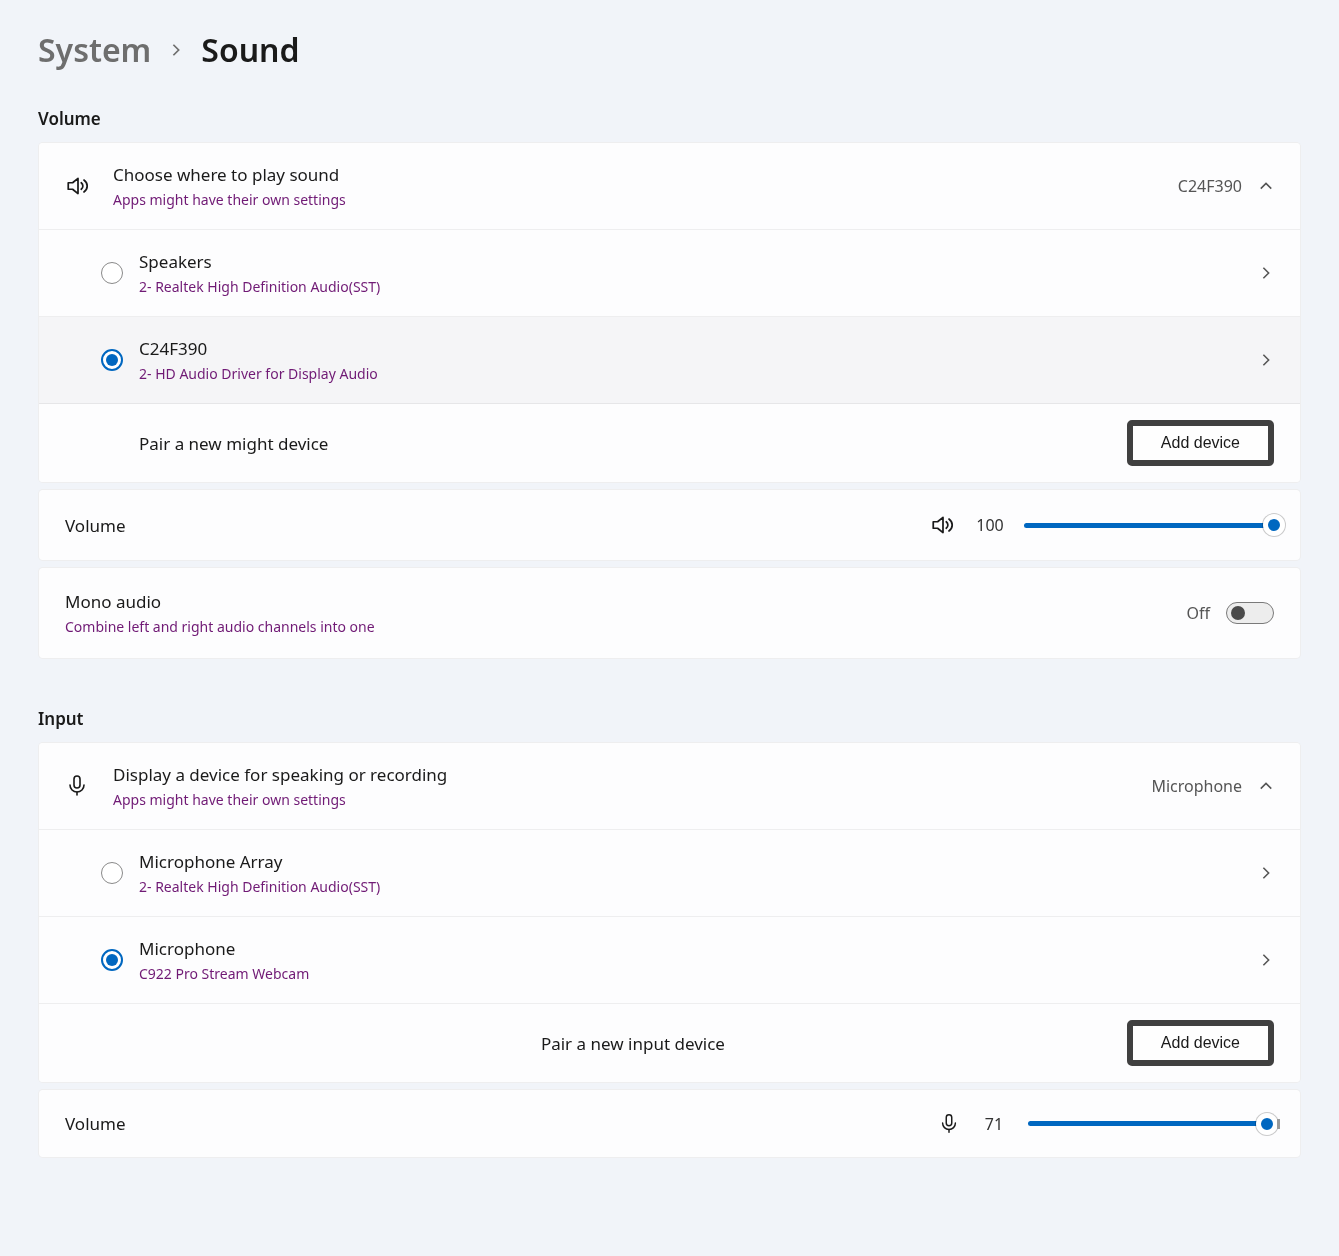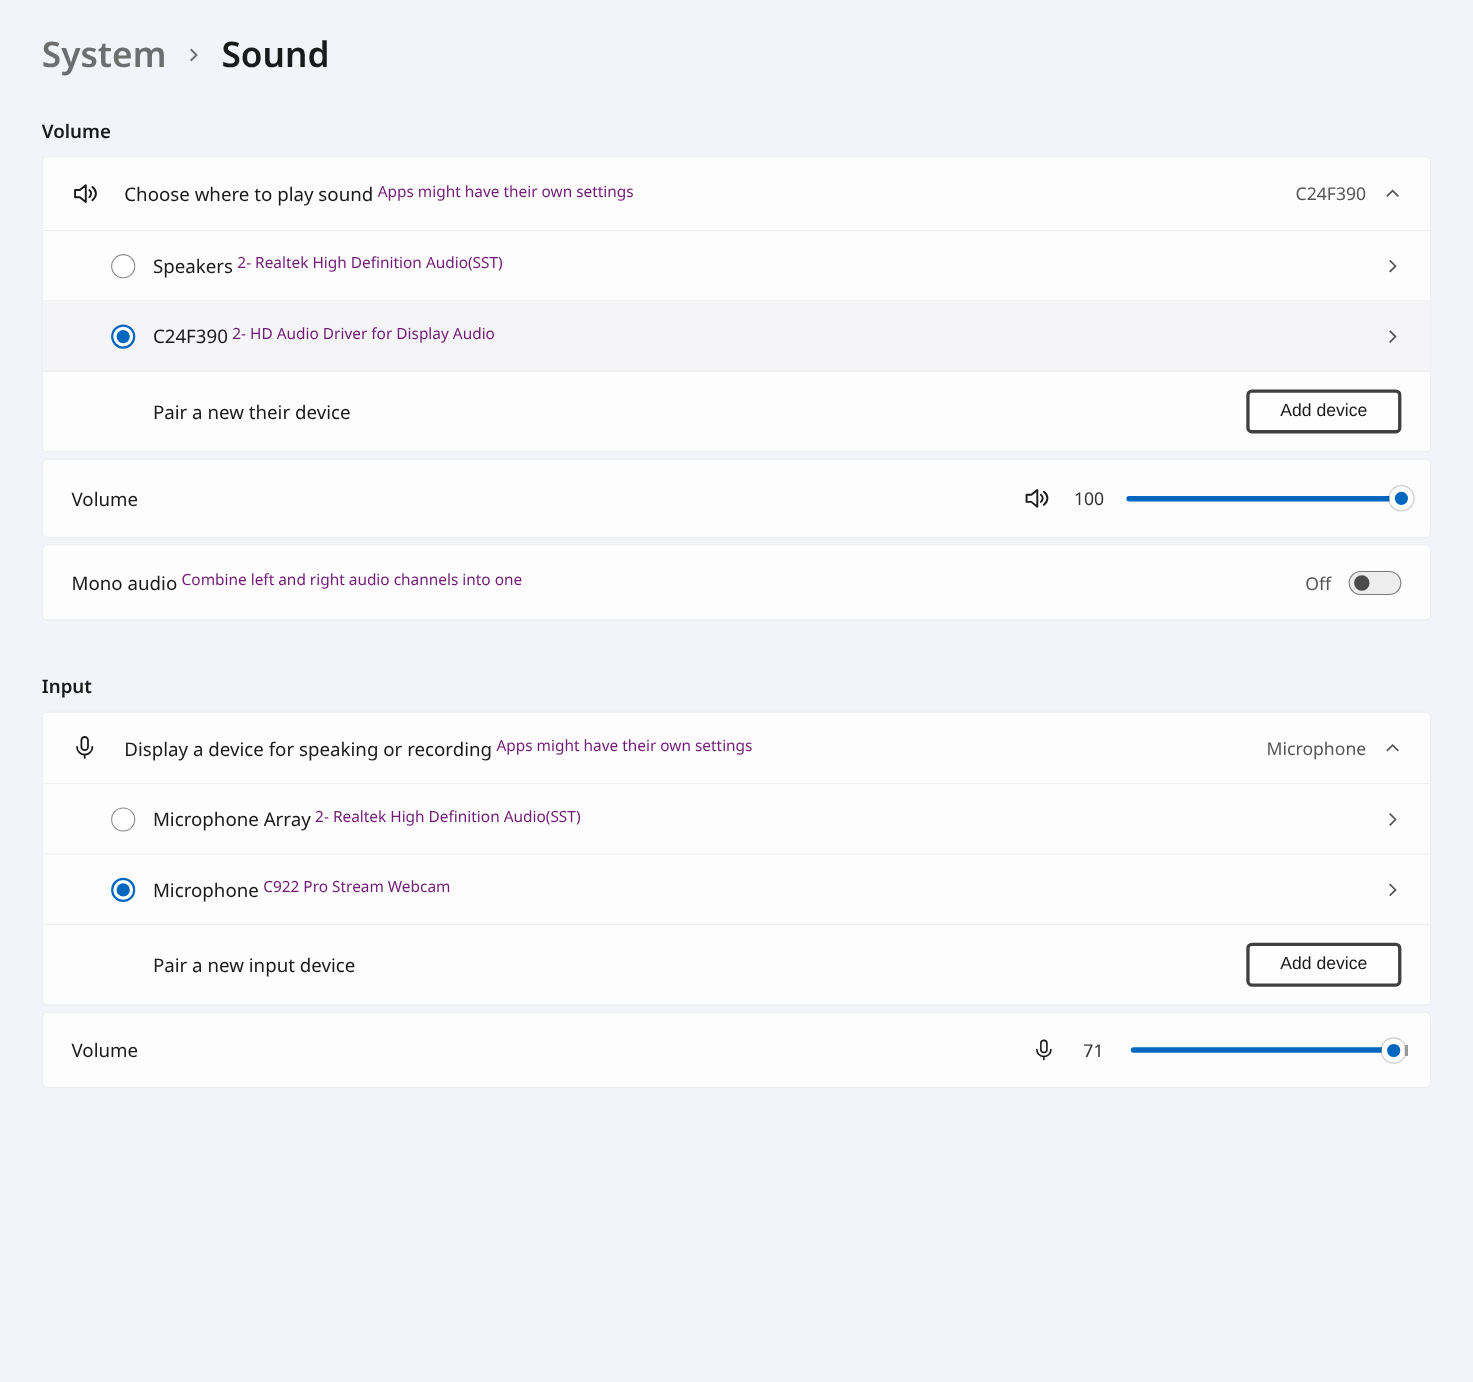--- a/index.html
+++ b/index.html
@@ -47,31 +47,31 @@
   .radio {
     width: 22px; height: 22px; border-radius: 50%;
     border: 1.5px solid #8a8a8a; background: #fff;
     display:flex; align-items:center; justify-content:center;
   }
   .radio.checked { border: 2px solid #0067c0; }
   .radio.checked::after {
     content:""; width:12px; height:12px; border-radius:50%; background:#0067c0;
   }
 
-  .text-col { flex: 1; display:flex; flex-direction:row; gap:4px; }
+  .text-col { flex: 1; display:flex; flex-direction:column; gap:4px; }
   .title { font-size: 17px; font-weight: 400; color:#1a1a1a; }
   .sub { font-size: 14px; color: #701a75; }
 
   .tail { display:flex; align-items:center; gap: 16px; color:#555; font-size:16px; }
 
   .chev-icon { width:16px; height:16px; display:flex; align-items:center; justify-content:center; color:#555; }
 
   .btn {
     font-size: 16px; padding: 8px 28px;
-    background: #fefefe; border: 3px solid #404040; border-radius: 5px;
+    background: #fefefe; border: 6px solid #404040; border-radius: 5px;
     color:#1a1a1a; cursor:pointer;
   }
 
   .single-inner { display:flex; align-items:center; }
   .single-inner .tail { margin-left:auto; }
 
   .vol-row { display:flex; align-items:center; gap: 16px; }
   .vol-num { font-size: 16px; color:#333; width:36px; text-align:center; }
   .slider {
     width: 250px; height: 5px; border-radius: 3px;
@@ -170,21 +170,21 @@
       <span class="chev-icon">
         <svg width="14" height="14" viewBox="0 0 16 16" fill="none" stroke="currentColor" stroke-width="1.8">
             <path d="M5 2l6 6-6 6"></path>
           </svg>
       </span>
     </div>
   </div>
 
   <div class="row" style="padding-left:62px; padding-top:16px; padding-bottom:16px;">
     <div class="text-col" style="padding-left:38px;">
-      <div class="title">Pair a new their device</div>
+      <div class="title">Pair a new might device</div>
     </div>
     <div class="tail">
       <button class="btn">Add device</button>
     </div>
   </div>
 </div>
 
 <div class="card single">
   <div class="single-inner">
     <div class="title">Volume</div>

